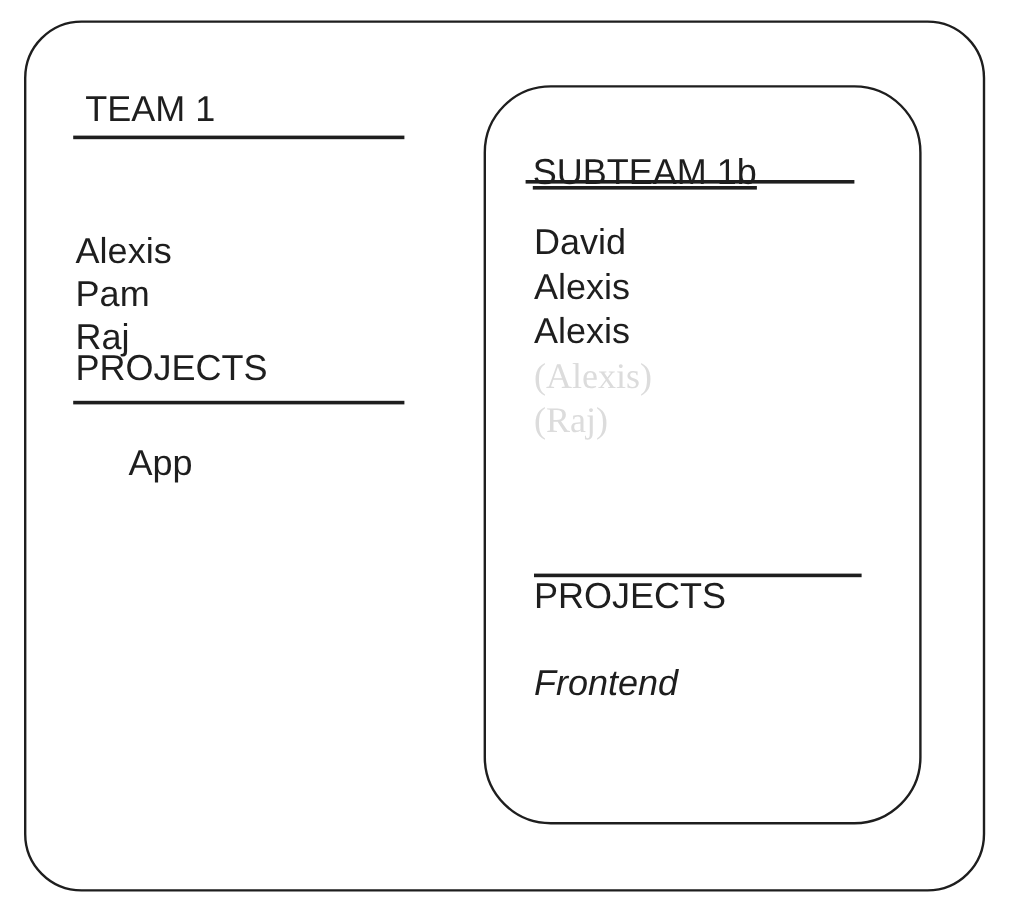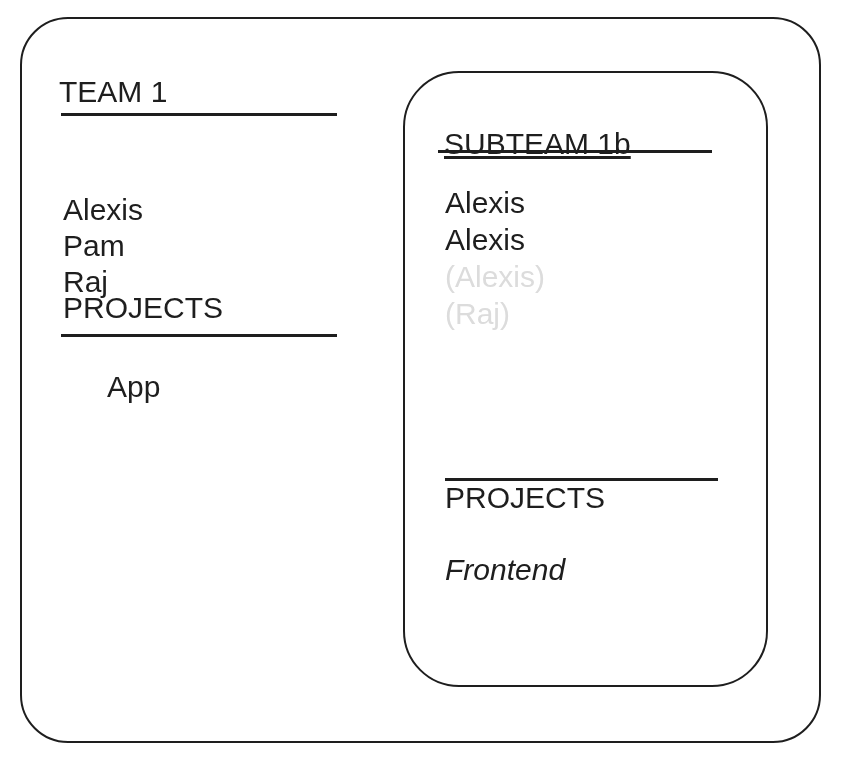--- a/index.html
+++ b/index.html
@@ -39,24 +39,24 @@
     font-size: 30px;
     line-height: 36px;
     white-space: nowrap;
   }
   .list .txt { display: block; }
   .rule {
     height: 3px;
     background: var(--ink, #1e1e1e);
   }
   .member-list-inner .txt { line-height: 37px; }
-  .muted { color: var(--muted, #dcdcdc); }
+  .muted { color: var(--muted, #dcdcdc); font-family: Liberation Serif, serif; }
 
   
-  .team-title        { left: 59px;  top: 74px; text-align: center;  }
+  .team-title        { left: 71px;  top: 74px; text-align: center;  }
   .team-title-rule   { left: 61px;  top: 113px; width: 276px; }
   .team-members      { left: 63px;  top: 149px; margin-top: 43px; }
   .team-proj-title   { left: 63px;  top: 290px; }
   .team-proj-rule    { left: 61px;  top: 334px; width: 276px; }
   .team-projects     { left: 63px;  top: 369px; margin-left: 44px; }
 
   
   .sub-title         { left: 444px; top: 126px; text-decoration: underline; }
   .sub-title-rule    { left: 438px; top: 150px; width: 274px; }
   .sub-members       { left: 445px; top: 184px; }
@@ -84,20 +84,21 @@
 <div class="abs rule team-proj-rule"></div>
 
 <div class="abs list team-projects">
   <span class="txt">App</span>
 </div>
 
 <div class="abs txt sub-title">SUBTEAM 1b</div>
 <div class="abs rule sub-title-rule"></div>
 
 <div class="abs list member-list-inner sub-members">
+  <span class="txt">David</span>
   <span class="txt">Alexis</span>
   <span class="txt">Alexis</span>
   <span class="txt muted">(Alexis)</span>
   <span class="txt muted">(Raj)</span>
 </div>
 
 <div class="abs rule sub-divider-rule"></div>
 <div class="abs txt sub-proj-title">PROJECTS</div>
 
 <div class="abs list sub-projects">

